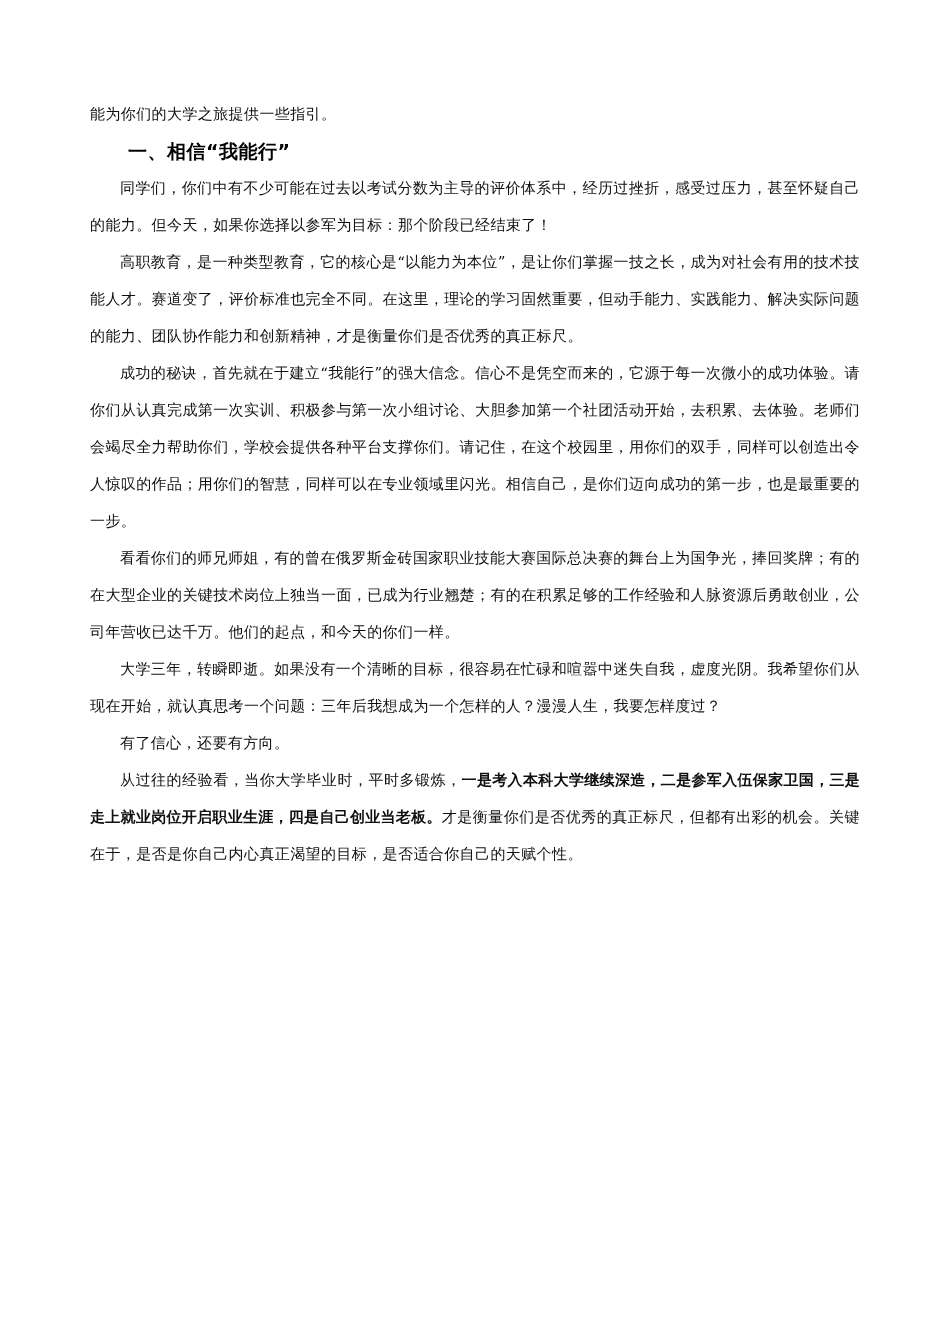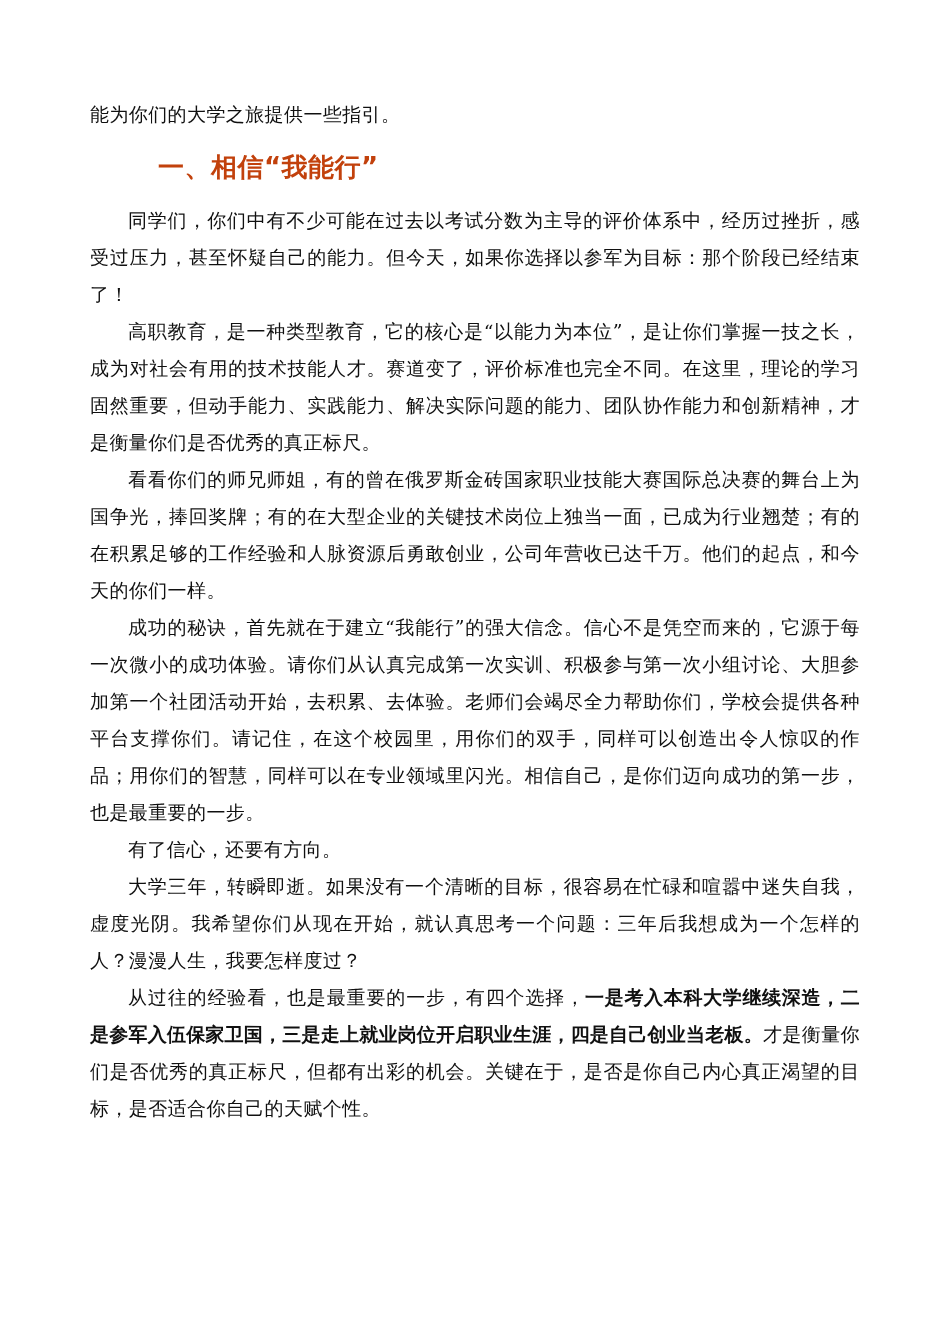--- a/index.html
+++ b/index.html
@@ -18,42 +18,42 @@
     overflow: hidden;
   }
 
   .doc-body {
     width: 770px;
   }
 
   
   .para {
     font-family: "DejaVu Serif", "Liberation Serif", serif;
-    font-size: 19px;
+    font-size: 15px;
     line-height: 37px;
     color: #101010;
     text-align: justify;
     text-justify: inter-ideograph;
     margin: 0;
     letter-spacing: 0.4px;
     word-break: break-all;
   }
 
   .para.indent {
     text-indent: 2em;
   }
 
   
   .heading {
     font-family: "DejaVu Sans", "Liberation Sans", sans-serif;
-    font-size: 26px;
+    font-size: 19px;
     line-height: 37px;
     font-weight: bold;
-    color: #c2410c;
-    margin: 16px;
+    color: #000000;
+    margin: 0;
     text-indent: 2em;
     letter-spacing: 0.5px;
   }
 
   .strong-kai {
     font-weight: bold;
     font-family: "DejaVu Serif", "Liberation Serif", serif;
     letter-spacing: 0.2px;
   }
 </style>
@@ -64,28 +64,28 @@
   <div class="doc-body">
 
     <p class="para">能为你们的大学之旅提供一些指引。</p>
 
     <p class="heading">一、相信“我能行”</p>
 
     <p class="para indent">同学们，你们中有不少可能在过去以考试分数为主导的评价体系中，经历过挫折，感受过压力，甚至怀疑自己的能力。但今天，如果你选择以参军为目标：那个阶段已经结束了！</p>
 
     <p class="para indent">高职教育，是一种类型教育，它的核心是“以能力为本位”，是让你们掌握一技之长，成为对社会有用的技术技能人才。赛道变了，评价标准也完全不同。在这里，理论的学习固然重要，但动手能力、实践能力、解决实际问题的能力、团队协作能力和创新精神，才是衡量你们是否优秀的真正标尺。</p>
 
+    <p class="para indent">成功的秘诀，首先就在于建立“我能行”的强大信念。信心不是凭空而来的，它源于每一次微小的成功体验。请你们从认真完成第一次实训、积极参与第一次小组讨论、大胆参加第一个社团活动开始，去积累、去体验。老师们会竭尽全力帮助你们，学校会提供各种平台支撑你们。请记住，在这个校园里，用你们的双手，同样可以创造出令人惊叹的作品；用你们的智慧，同样可以在专业领域里闪光。相信自己，是你们迈向成功的第一步，也是最重要的一步。</p>
+
     <p class="para indent">看看你们的师兄师姐，有的曾在俄罗斯金砖国家职业技能大赛国际总决赛的舞台上为国争光，捧回奖牌；有的在大型企业的关键技术岗位上独当一面，已成为行业翘楚；有的在积累足够的工作经验和人脉资源后勇敢创业，公司年营收已达千万。他们的起点，和今天的你们一样。</p>
 
-    <p class="para indent">成功的秘诀，首先就在于建立“我能行”的强大信念。信心不是凭空而来的，它源于每一次微小的成功体验。请你们从认真完成第一次实训、积极参与第一次小组讨论、大胆参加第一个社团活动开始，去积累、去体验。老师们会竭尽全力帮助你们，学校会提供各种平台支撑你们。请记住，在这个校园里，用你们的双手，同样可以创造出令人惊叹的作品；用你们的智慧，同样可以在专业领域里闪光。相信自己，是你们迈向成功的第一步，也是最重要的一步。</p>
 
+    <p class="para indent">大学三年，转瞬即逝。如果没有一个清晰的目标，很容易在忙碌和喧嚣中迷失自我，虚度光阴。我希望你们从现在开始，就认真思考一个问题：三年后我想成为一个怎样的人？漫漫人生，我要怎样度过？</p>
 
     <p class="para indent">有了信心，还要有方向。</p>
 
-    <p class="para indent">大学三年，转瞬即逝。如果没有一个清晰的目标，很容易在忙碌和喧嚣中迷失自我，虚度光阴。我希望你们从现在开始，就认真思考一个问题：三年后我想成为一个怎样的人？漫漫人生，我要怎样度过？</p>
-
     <p class="para indent">
-      <span>从过往的经验看，也是最重要的一步，有四个选择，</span><span class="strong-kai">一是考入本科大学继续深造，二是参军入伍保家卫国，三是走上就业岗位开启职业生涯，四是自己创业当老板。</span><span>才是衡量你们是否优秀的真正标尺，但都有出彩的机会。关键在于，是否是你自己内心真正渴望的目标，是否适合你自己的天赋个性。</span>
+      <span>从过往的经验看，当你大学毕业时，平时多锻炼，</span><span class="strong-kai">一是考入本科大学继续深造，二是参军入伍保家卫国，三是走上就业岗位开启职业生涯，四是自己创业当老板。</span><span>才是衡量你们是否优秀的真正标尺，但都有出彩的机会。关键在于，是否是你自己内心真正渴望的目标，是否适合你自己的天赋个性。</span>
     </p>
 
 
   </div>
 </div>
 
 </body></html>

